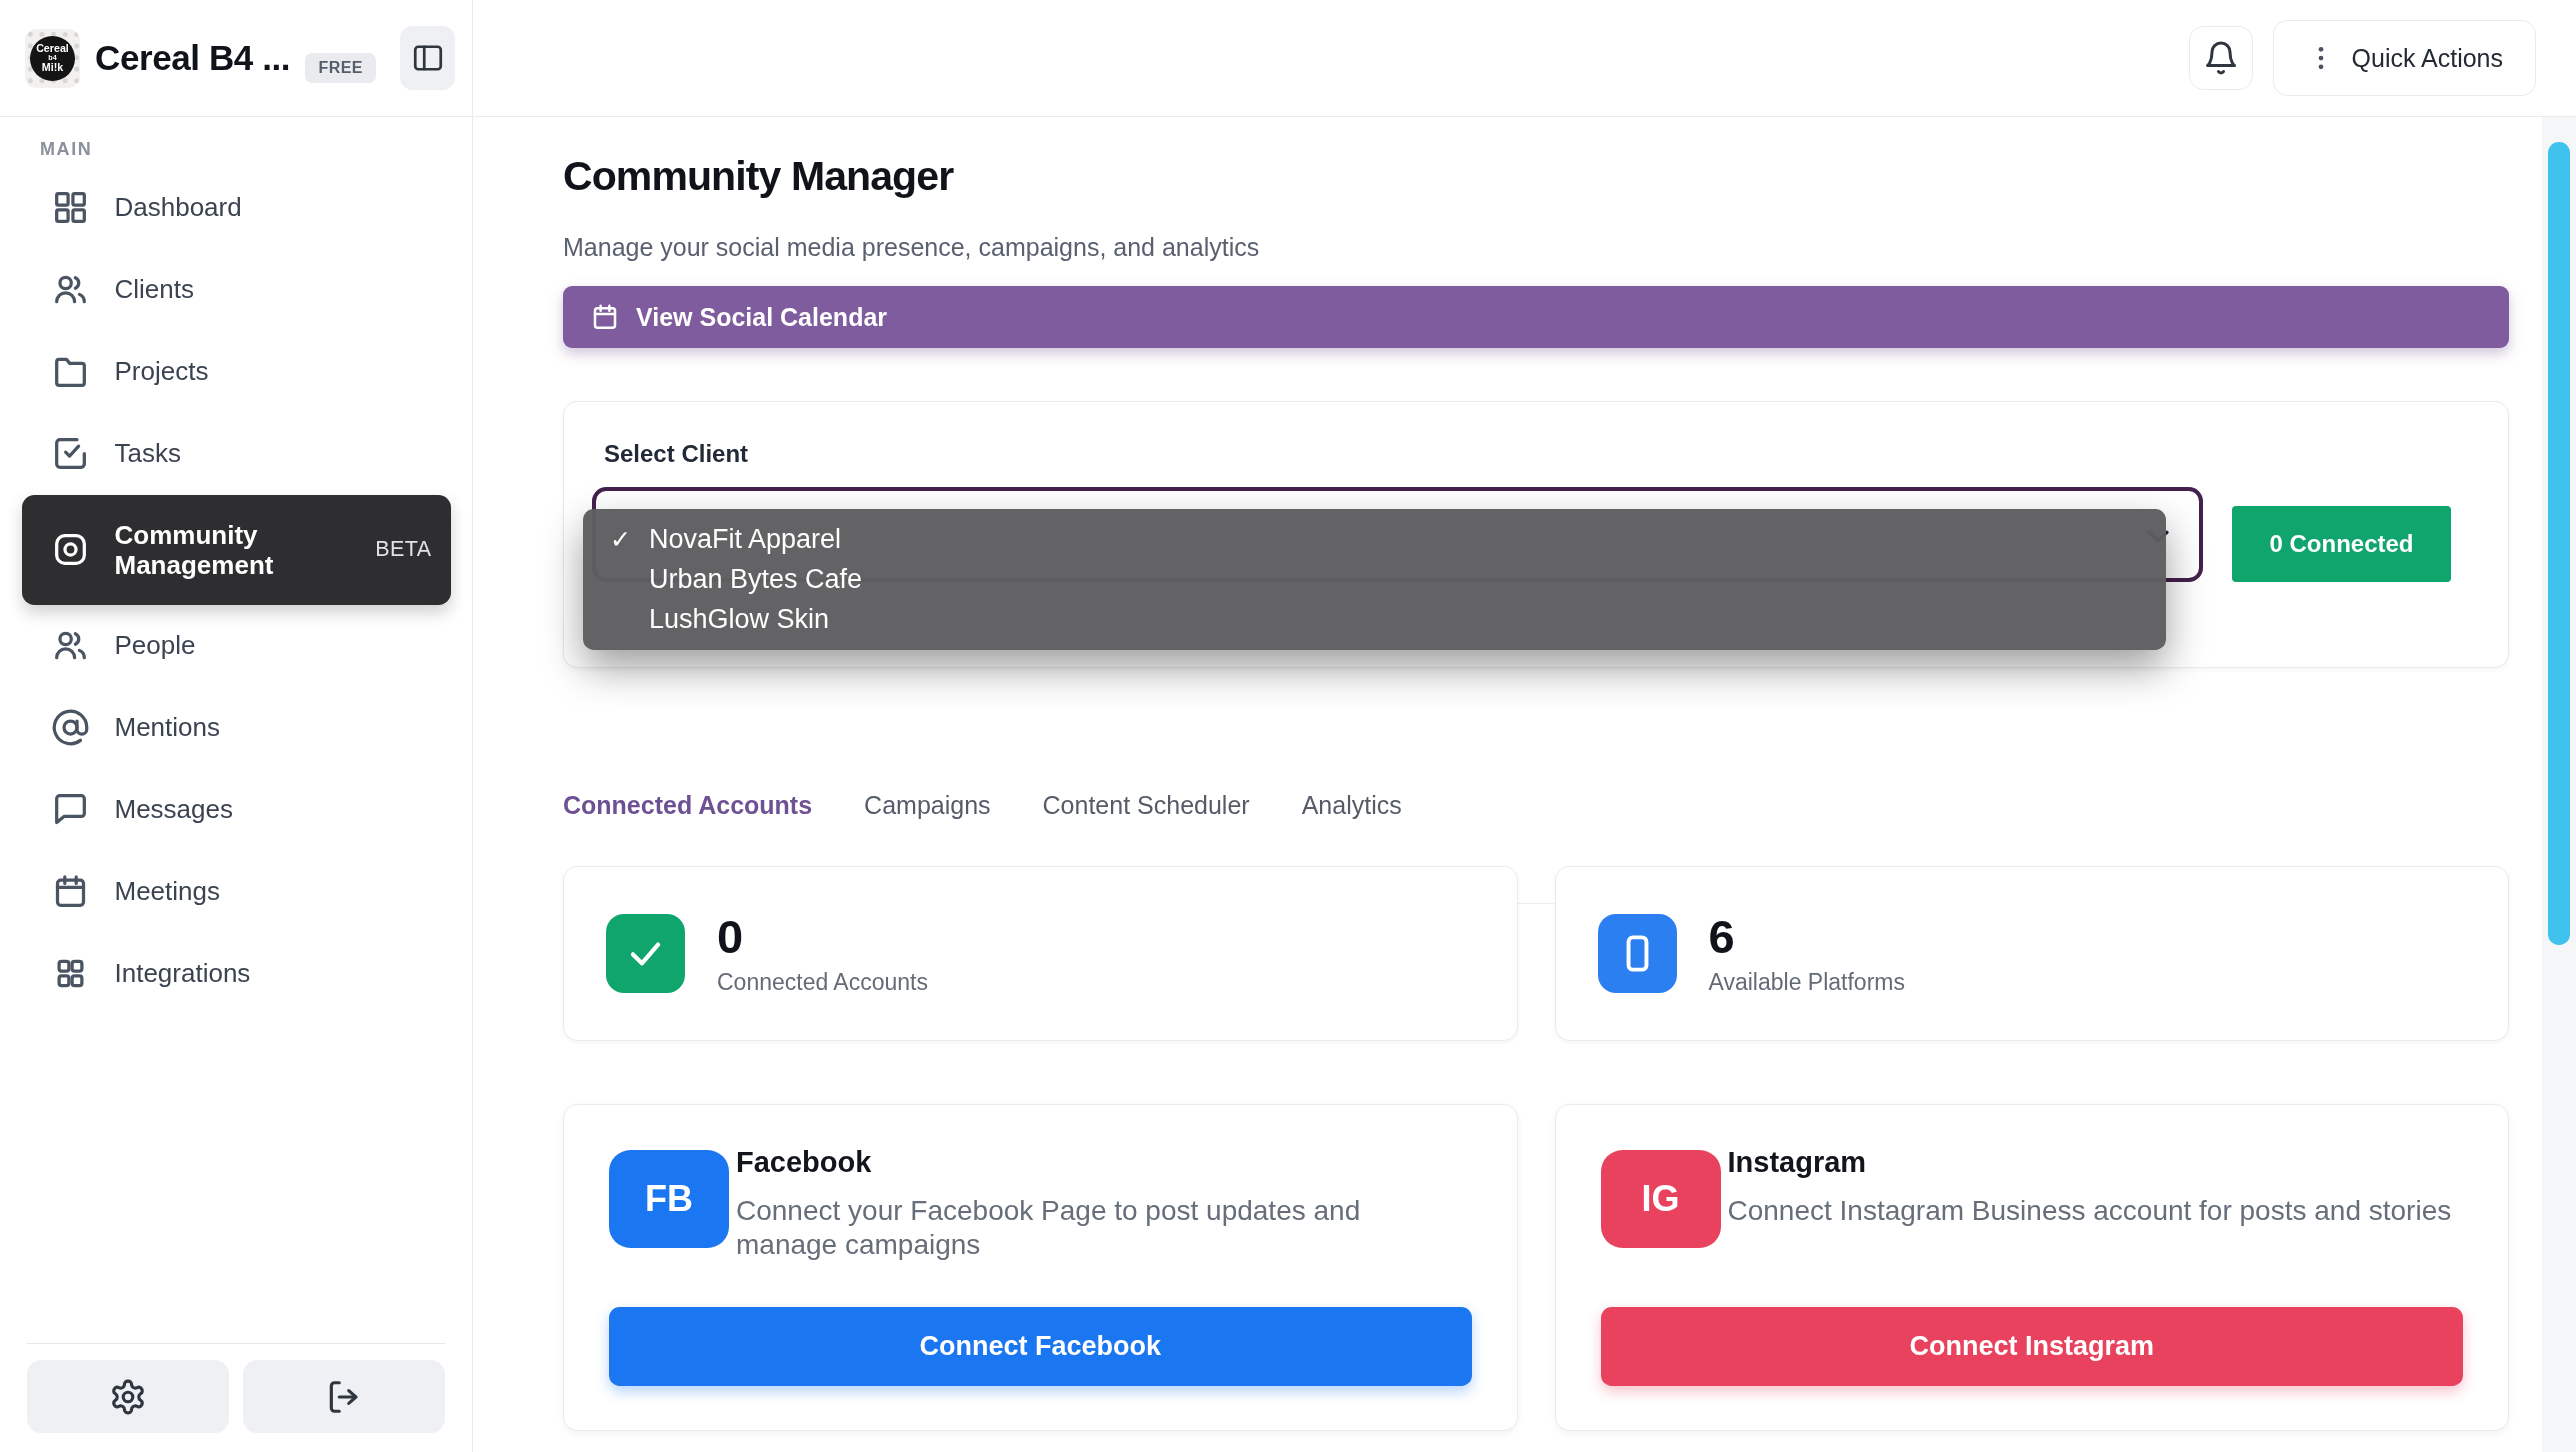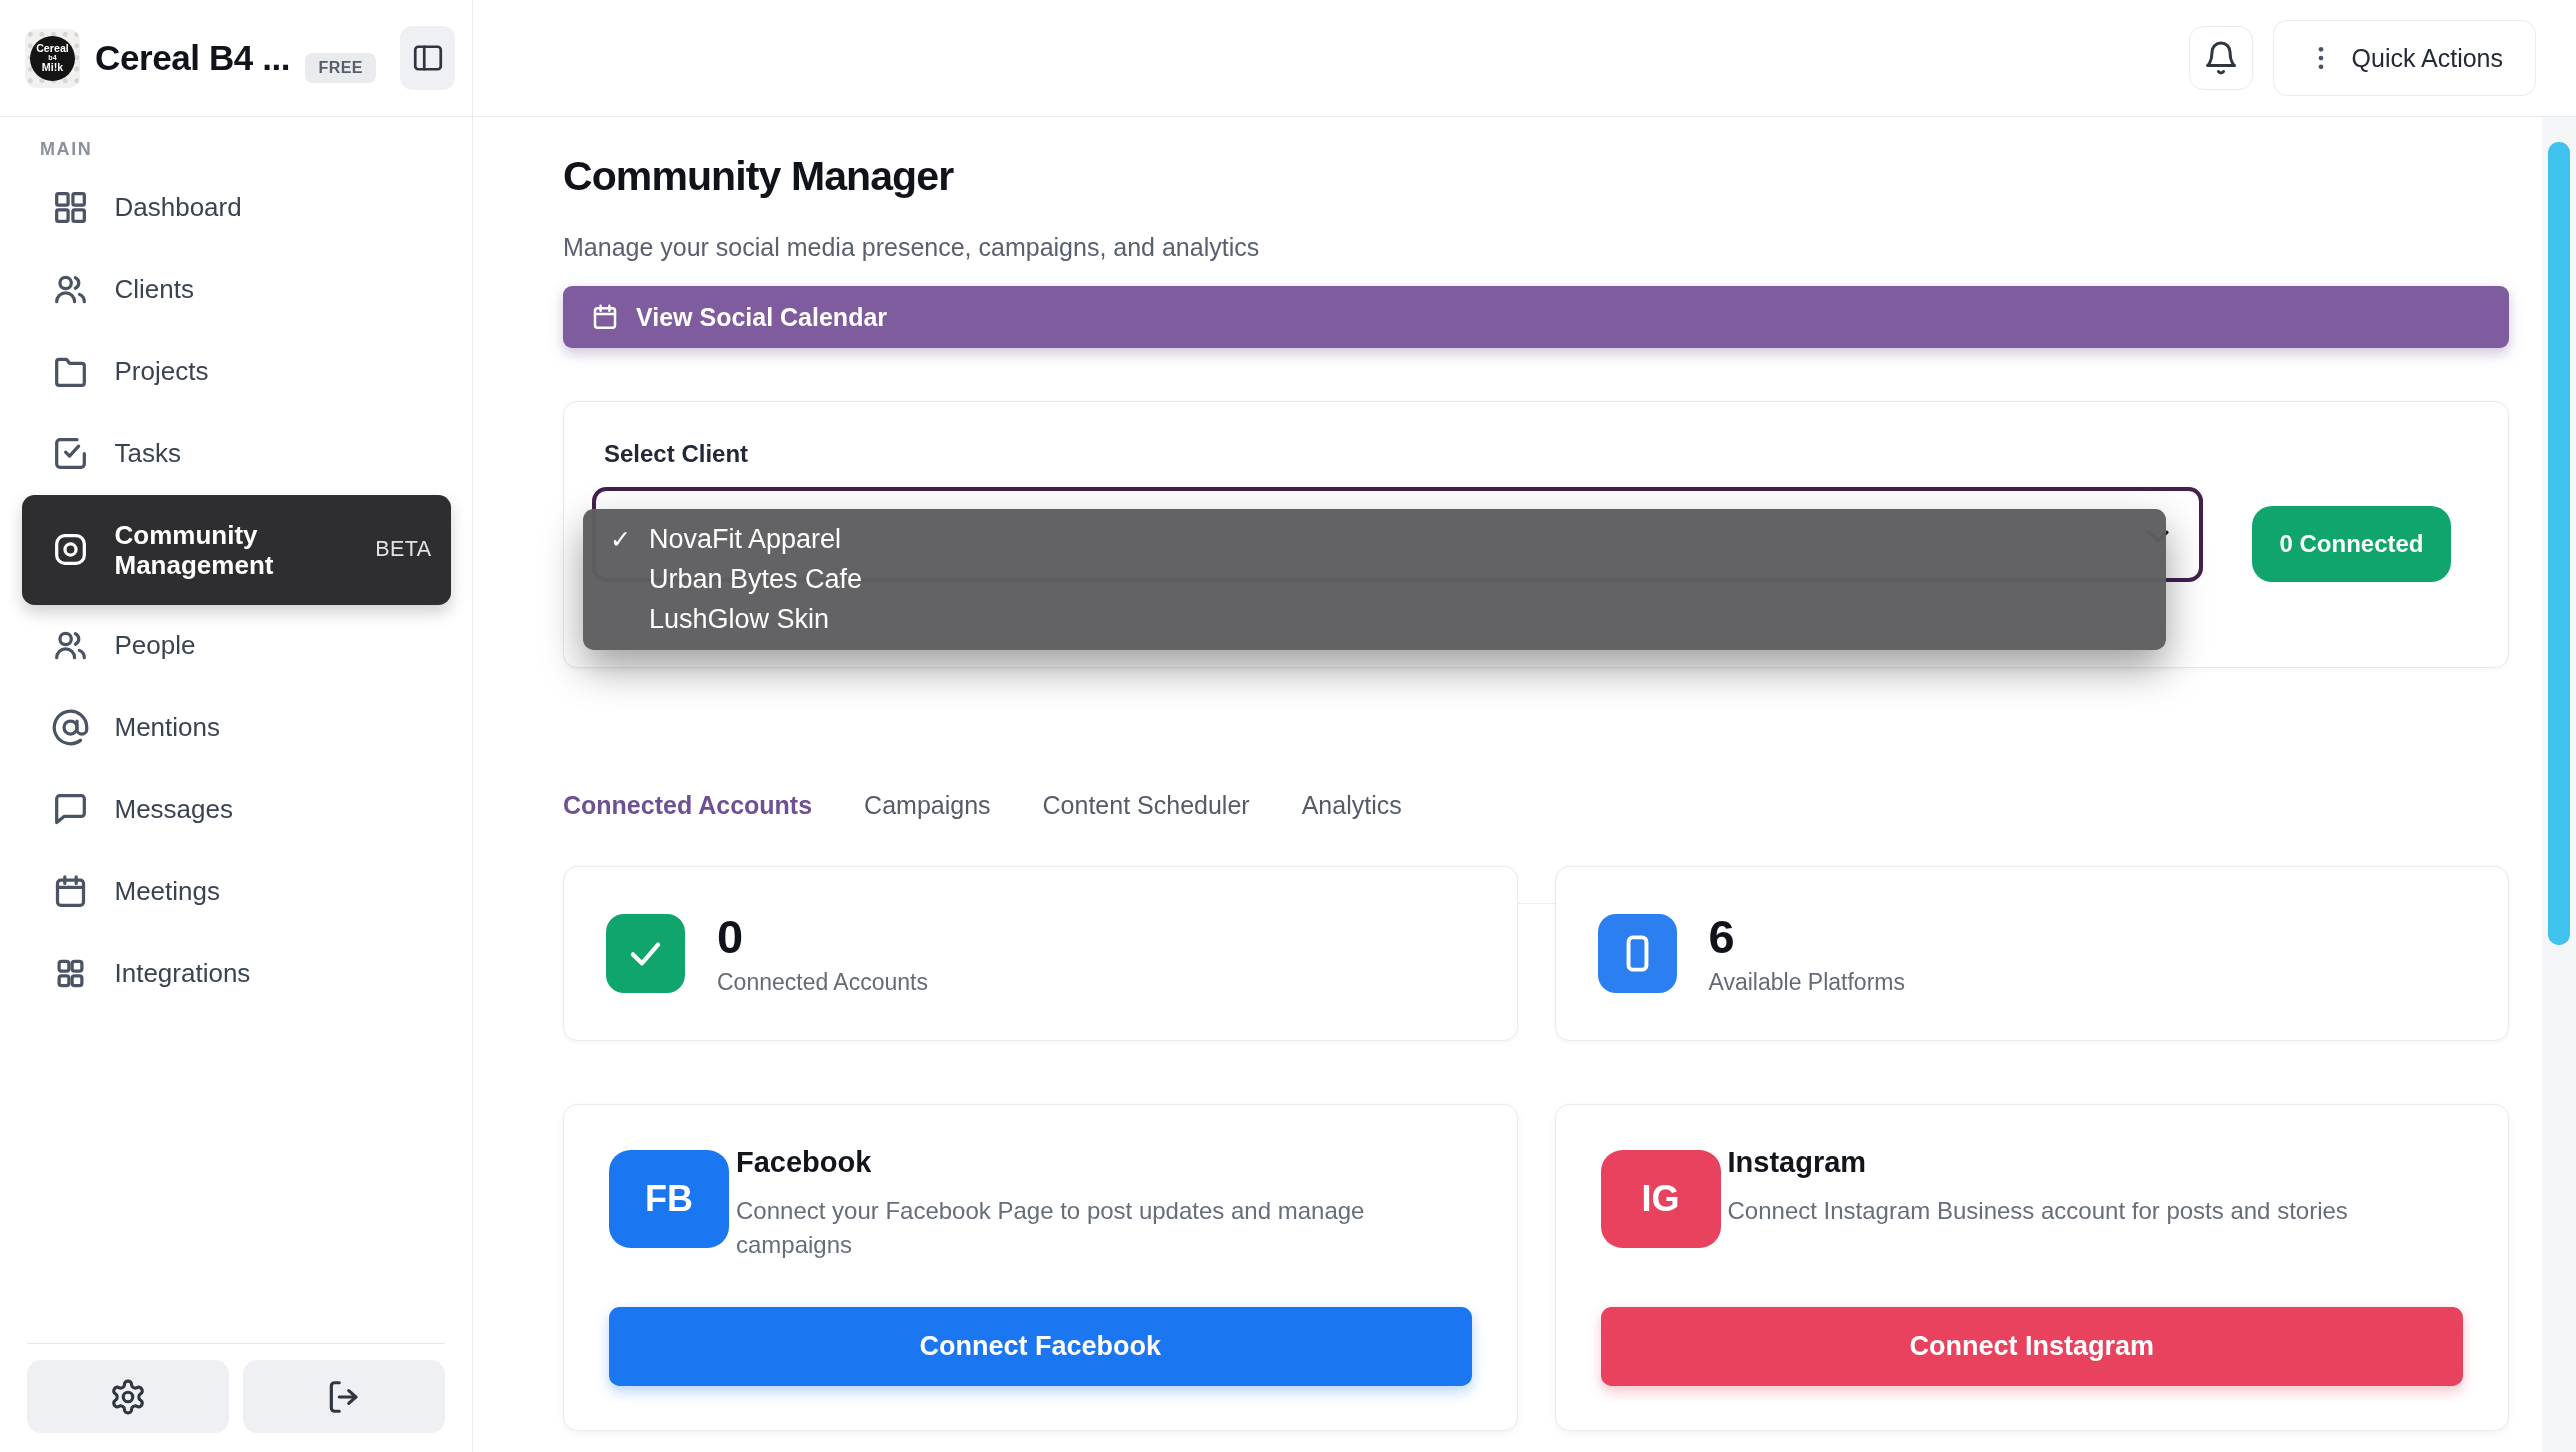--- a/index.html
+++ b/index.html
@@ -58,22 +58,22 @@
                   border-radius:9px; background:#7e5c9e; color:#fff; display:flex; align-items:center;
                   gap:16px; padding-left:27px; font-size:25px; font-weight:600; cursor:pointer;
                   box-shadow:0 5.4px 12.5px rgba(126,92,158,0.35); }
 
   .client-card { position:absolute; left:90px; top:284px; width:1946px; height:267px; background:#fff;
                  border:1.8px solid #e8eaee; border-radius:14.3px; box-shadow:0 1.8px 4.5px rgba(0,0,0,0.04); }
   .client-label { position:absolute; left:40px; top:38px; font-size:24px; font-weight:600; color:#222a38; }
   .client-select { position:absolute; left:28px; top:85px; width:1611px; height:95px; background:#fff;
                    border:4.5px solid #44204f; border-radius:14.3px; cursor:pointer; }
   .client-select svg { position:absolute; right:23px; top:27px; }
-  .connected-badge { position:absolute; right:57px; top:104px; width:199px; height:76px; background:#0fa56c;
-                     border-radius:20px; color:#fff; font-size:24px; font-weight:700;
+  .connected-badge { position:absolute; right:57px; top:104px; width:219px; height:76px; background:#0fa56c;
+                     border-radius:4px; color:#fff; font-size:24px; font-weight:700;
                      display:flex; align-items:center; justify-content:center; }
   .dropdown-menu { position:absolute; left:19px; top:107px; width:1583px; height:141px;
                    background:rgba(94,94,96,0.97); border-radius:10.7px; padding:9.8px 0;
                    box-shadow:0 18px 40px rgba(0,0,0,0.38); }
   .dd-option { height:40px; line-height:40px; color:#fff; font-size:27px; padding-left:66px;
                position:relative; cursor:pointer; white-space:nowrap; }
   .dd-option .check { position:absolute; left:27px; top:0; font-size:25px; }
 
   .tabs { position:absolute; left:90px; top:673px; width:1946px; border-bottom:1.8px solid #eceef1;
           display:flex; gap:52px; }
@@ -91,21 +91,21 @@
   .stat-label { font-size:23px; color:#646b76; margin-top:7.2px; }
 
   .platforms { position:absolute; left:90px; top:987px; width:1946px; display:flex; gap:37px; }
   .platform-card { flex:1; height:327px; background:#fff; border:1.8px solid #e9ebef; border-radius:14.3px;
                    position:relative; box-shadow:0 2.7px 7.2px rgba(0,0,0,0.05); }
   .platform-icon { position:absolute; left:45px; top:45px; width:120px; height:98px; border-radius:21.5px;
                    color:#fff; font-size:36px; font-weight:800; display:flex; align-items:center; justify-content:center; }
   .platform-icon.fb { background:#1b76f1; }
   .platform-icon.ig { background:#e8425e; }
   .platform-name { position:absolute; left:172px; top:41px; font-size:29px; font-weight:800; color:#12151c; }
-  .platform-desc { position:absolute; left:172px; top:89px; font-size:24px; line-height:34px; color:#666e79; }
+  .platform-desc { position:absolute; left:172px; top:89px; font-size:28px; line-height:34px; color:#666e79; }
   .platform-desc.w1 { max-width:662px; }
   .platform-desc.w2 { max-width:823px; }
   .connect-btn { position:absolute; left:45px; right:45px; top:202px; height:79px; border:none;
                  border-radius:10.7px; color:#fff; font-size:27px; font-weight:600; cursor:pointer; }
   .connect-btn.fb { background:#1b76f1; box-shadow:0 5.4px 12.5px rgba(27,118,241,0.3); }
   .connect-btn.ig { background:#e8425e; box-shadow:0 5.4px 12.5px rgba(232,66,94,0.3); }
 
   .scroll-track { position:absolute; right:0; top:0; bottom:0; width:34px; background:#f5f6f8; }
   .scroll-thumb { position:absolute; right:6.3px; top:25px; width:21.5px; height:803px;
                   background:#3fc2ee; border-radius:10.7px; cursor:grab; }

